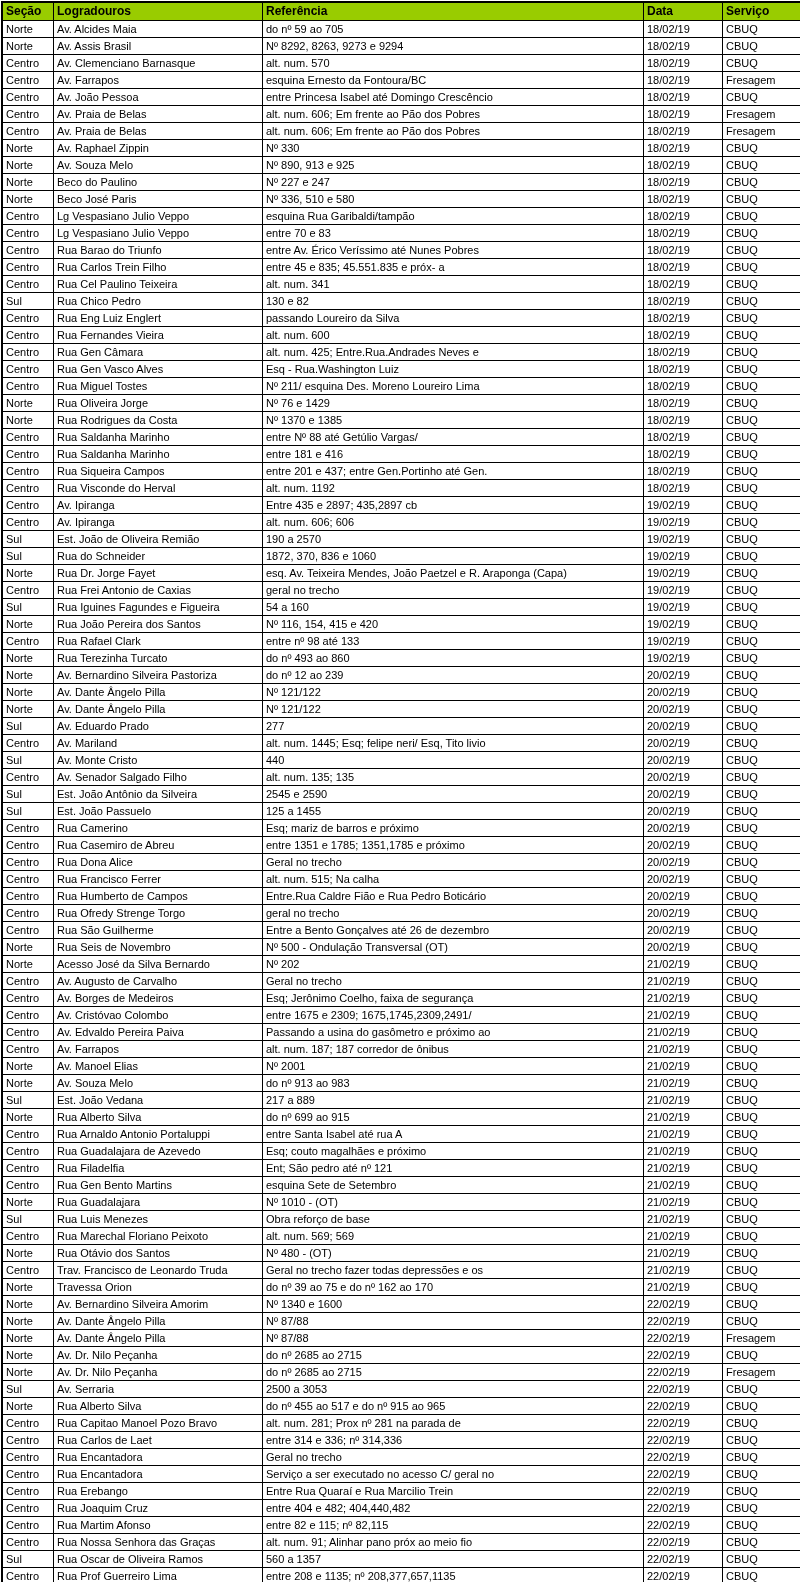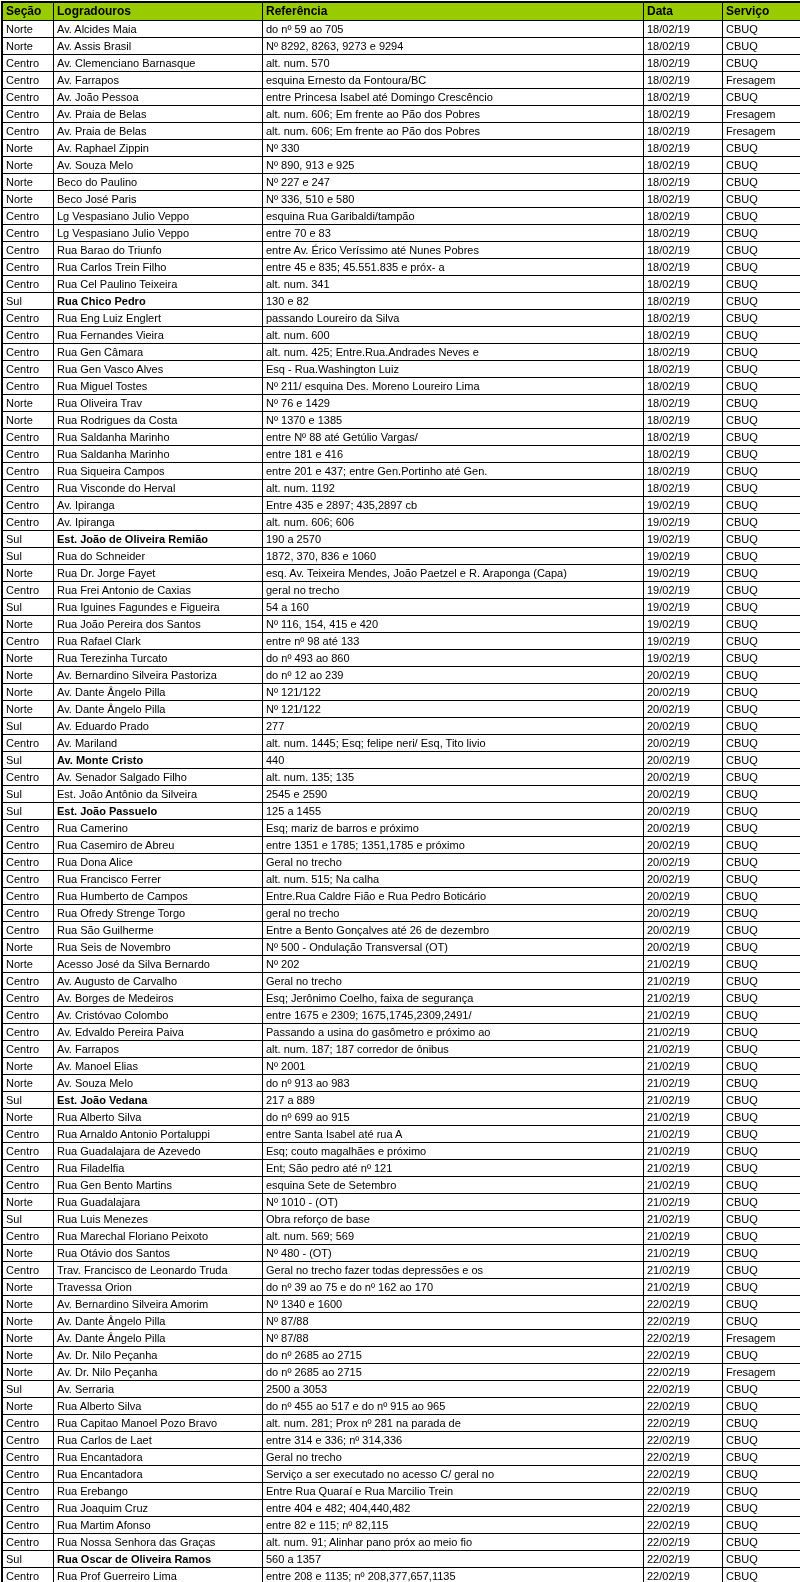--- a/index.html
+++ b/index.html
@@ -39,21 +39,21 @@
     font-weight: bold;
     font-size: 12px;
     height: 17px;
   }
   .col-secao      { width: 44px; }
   .col-logradouro { width: 202px; }
   .col-referencia { width: 374px; }
   .col-data       { width: 72px; }
   .col-servico    { width: 78px; }
   td.col-data     { text-align: right; padding-right: 5px; }
-  td.bold         { font-weight: bold; }
+  td.bold         { font-weight: normal; }
 </style>
 </head>
 <body>
 
 <div class="sheet">
   <table class="maintenance">
     <thead>
       <tr>
         <th class="col-secao">Seção</th>
         <th class="col-logradouro">Logradouros</th>
@@ -212,21 +212,21 @@
         </tr>
         <tr>
           <td class="col-secao">Centro</td>
           <td class="col-logradouro">Rua Miguel Tostes</td>
           <td class="col-referencia">Nº 211/ esquina Des. Moreno Loureiro Lima</td>
           <td class="col-data">18/02/19</td>
           <td class="col-servico">CBUQ</td>
         </tr>
         <tr>
           <td class="col-secao">Norte</td>
-          <td class="col-logradouro">Rua Oliveira Trav</td>
+          <td class="col-logradouro">Rua Oliveira Jorge</td>
           <td class="col-referencia">Nº 76 e 1429</td>
           <td class="col-data">18/02/19</td>
           <td class="col-servico">CBUQ</td>
         </tr>
         <tr>
           <td class="col-secao">Norte</td>
           <td class="col-logradouro">Rua Rodrigues da Costa</td>
           <td class="col-referencia">Nº 1370 e 1385</td>
           <td class="col-data">18/02/19</td>
           <td class="col-servico">CBUQ</td>

